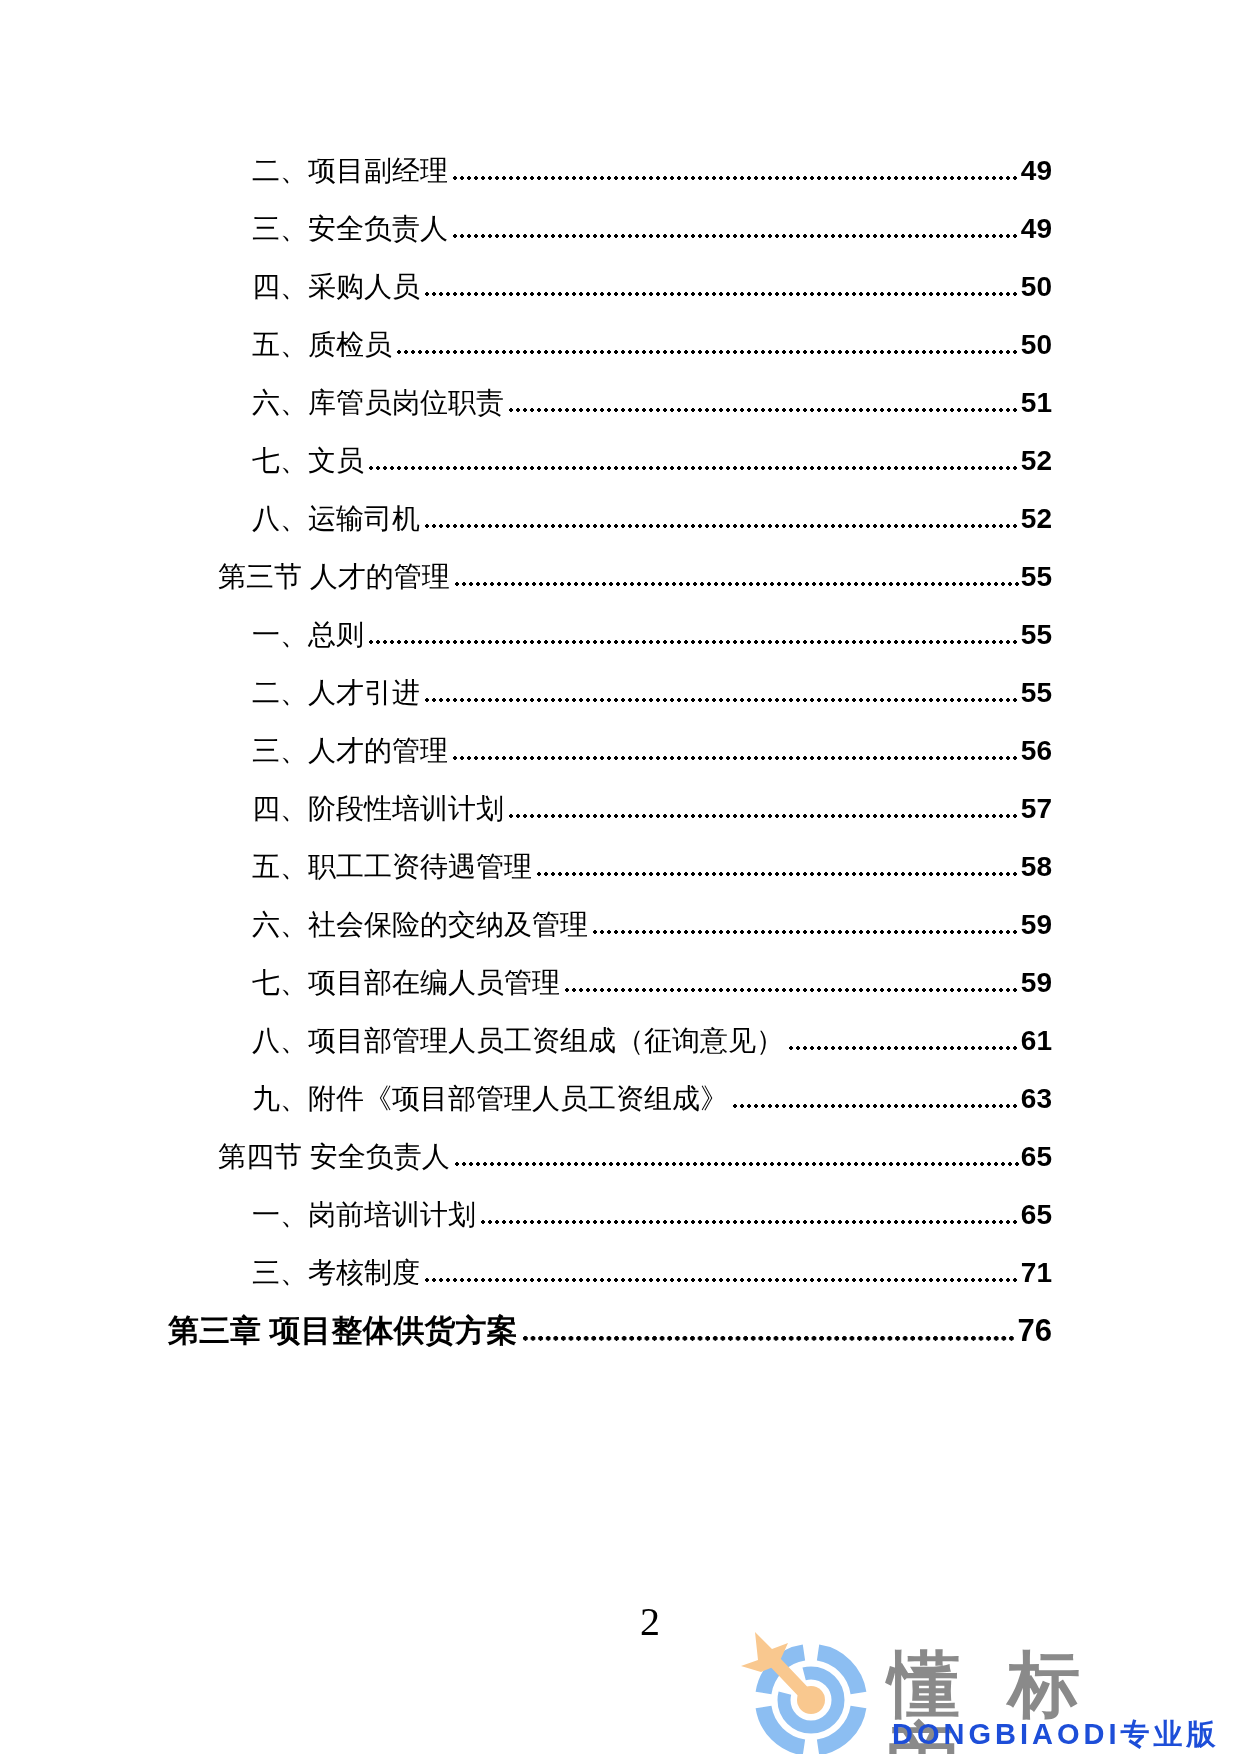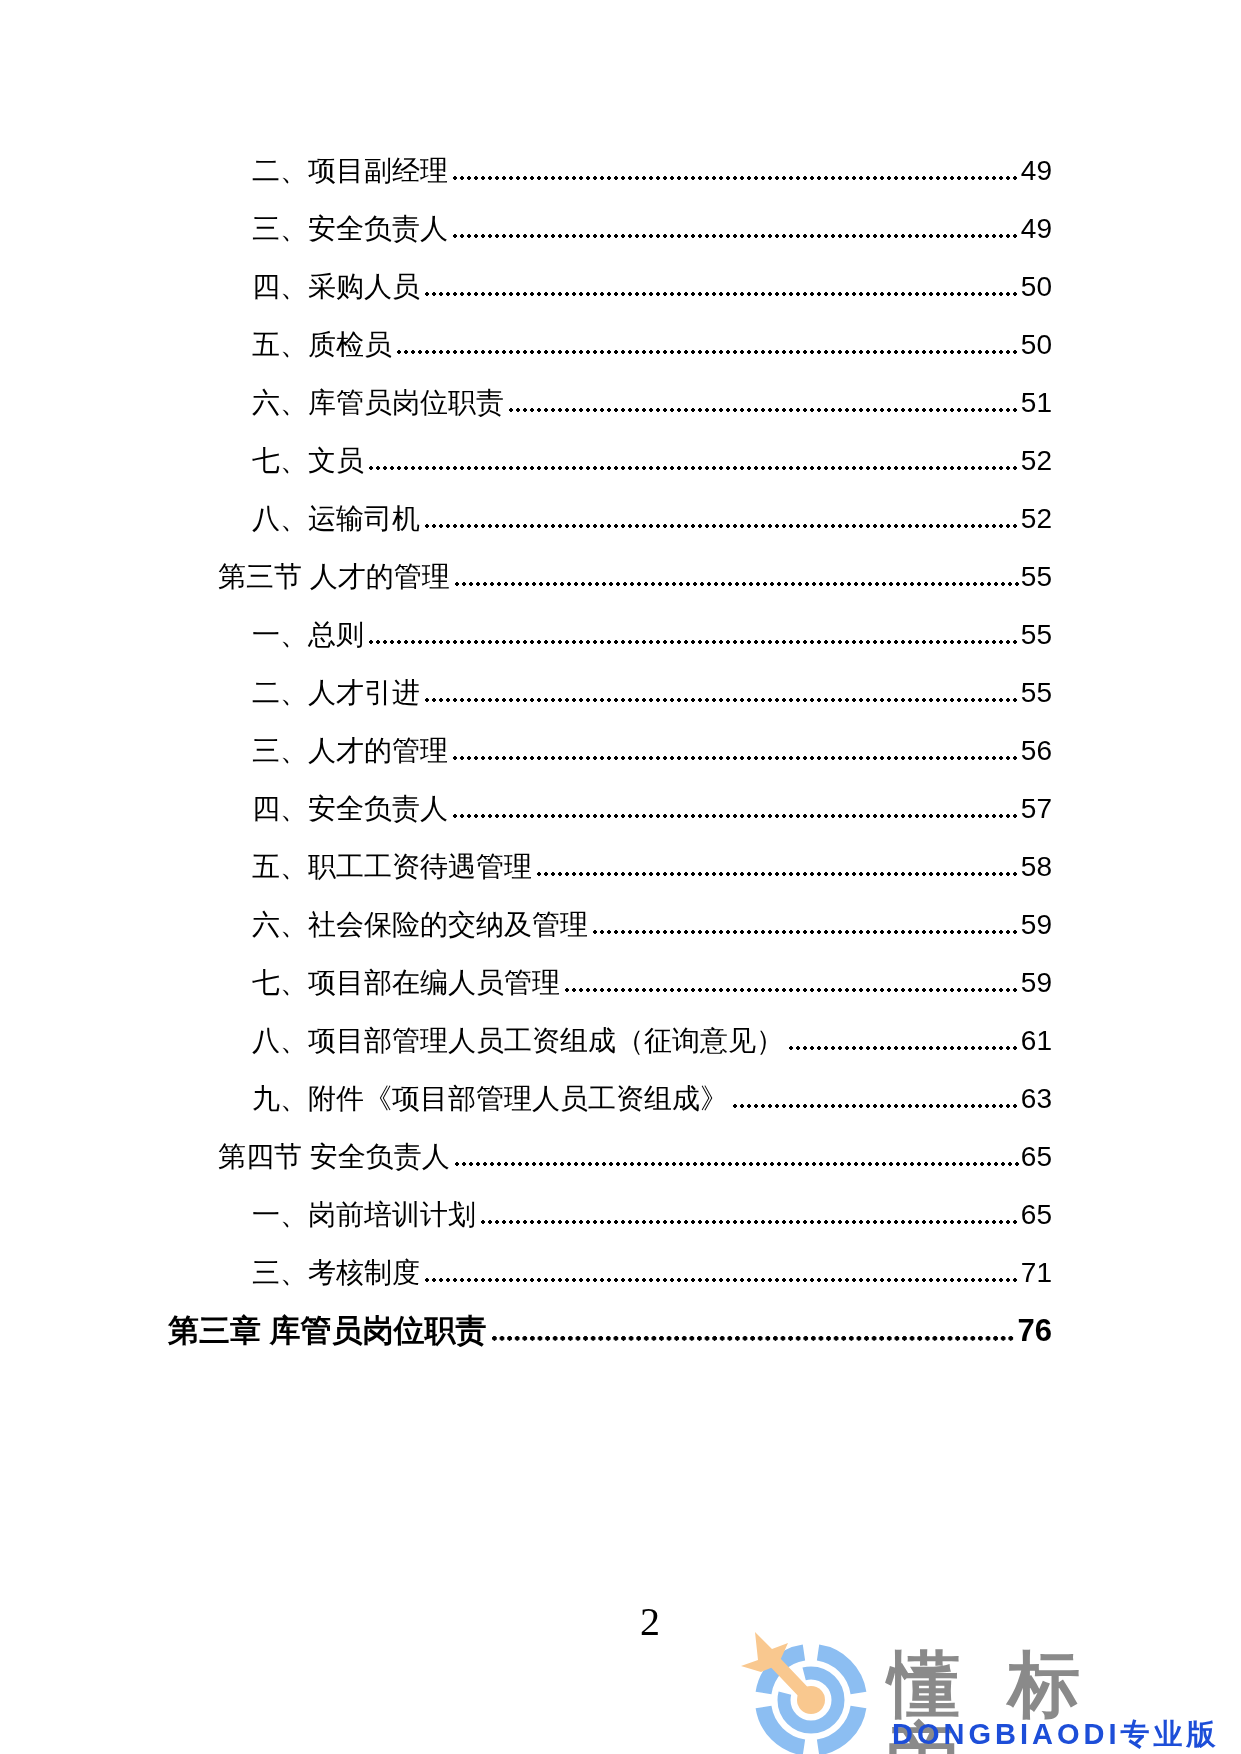--- a/index.html
+++ b/index.html
@@ -18,21 +18,21 @@
     width:884px;
   }
   .toc-row {
     display:flex;
     align-items:baseline;
     height:58px;
     line-height:58px;
     white-space:nowrap;
   }
   .toc-row .lbl  { font-size:28px;text-align:center; }
-  .toc-row .pg   { font-size:28px; }
+  .toc-row .pg   { font-size:28px;font-weight:bold; }
   .toc-row.item    { padding-left:84px; }
   .toc-row.section { padding-left:50px; }
   .toc-row.chapter { font-weight:bold; }
   .toc-row.chapter .lbl,
   .toc-row.chapter .pg { font-size:31px; }
   .dots {
     flex:1;
     height:4px;
     margin:0 2px 0 5px;
     background-image:radial-gradient(circle at 2px 2px, #000 1.7px, transparent 2px);
@@ -123,21 +123,21 @@
     <span class="lbl">二、人才引进</span>
     <span class="dots"></span>
     <span class="pg">55</span>
   </div>
     <div class="toc-row item">
     <span class="lbl">三、人才的管理</span>
     <span class="dots"></span>
     <span class="pg">56</span>
   </div>
     <div class="toc-row item">
-    <span class="lbl">四、安全负责人</span>
+    <span class="lbl">四、阶段性培训计划</span>
     <span class="dots"></span>
     <span class="pg">57</span>
   </div>
     <div class="toc-row item">
     <span class="lbl">五、职工工资待遇管理</span>
     <span class="dots"></span>
     <span class="pg">58</span>
   </div>
     <div class="toc-row item">
     <span class="lbl">六、社会保险的交纳及管理</span>
@@ -168,21 +168,21 @@
     <span class="lbl">一、岗前培训计划</span>
     <span class="dots"></span>
     <span class="pg">65</span>
   </div>
     <div class="toc-row item">
     <span class="lbl">三、考核制度</span>
     <span class="dots"></span>
     <span class="pg">71</span>
   </div>
     <div class="toc-row chapter">
-    <span class="lbl">第三章 库管员岗位职责</span>
+    <span class="lbl">第三章 项目整体供货方案</span>
     <span class="dots"></span>
     <span class="pg">76</span>
   </div>
   </div>
 
 <div class="page-number">2</div>
 
 <div class="watermark">
   <svg class="wm-logo" viewBox="0 0 160 160" xmlns="http://www.w3.org/2000/svg">
 

